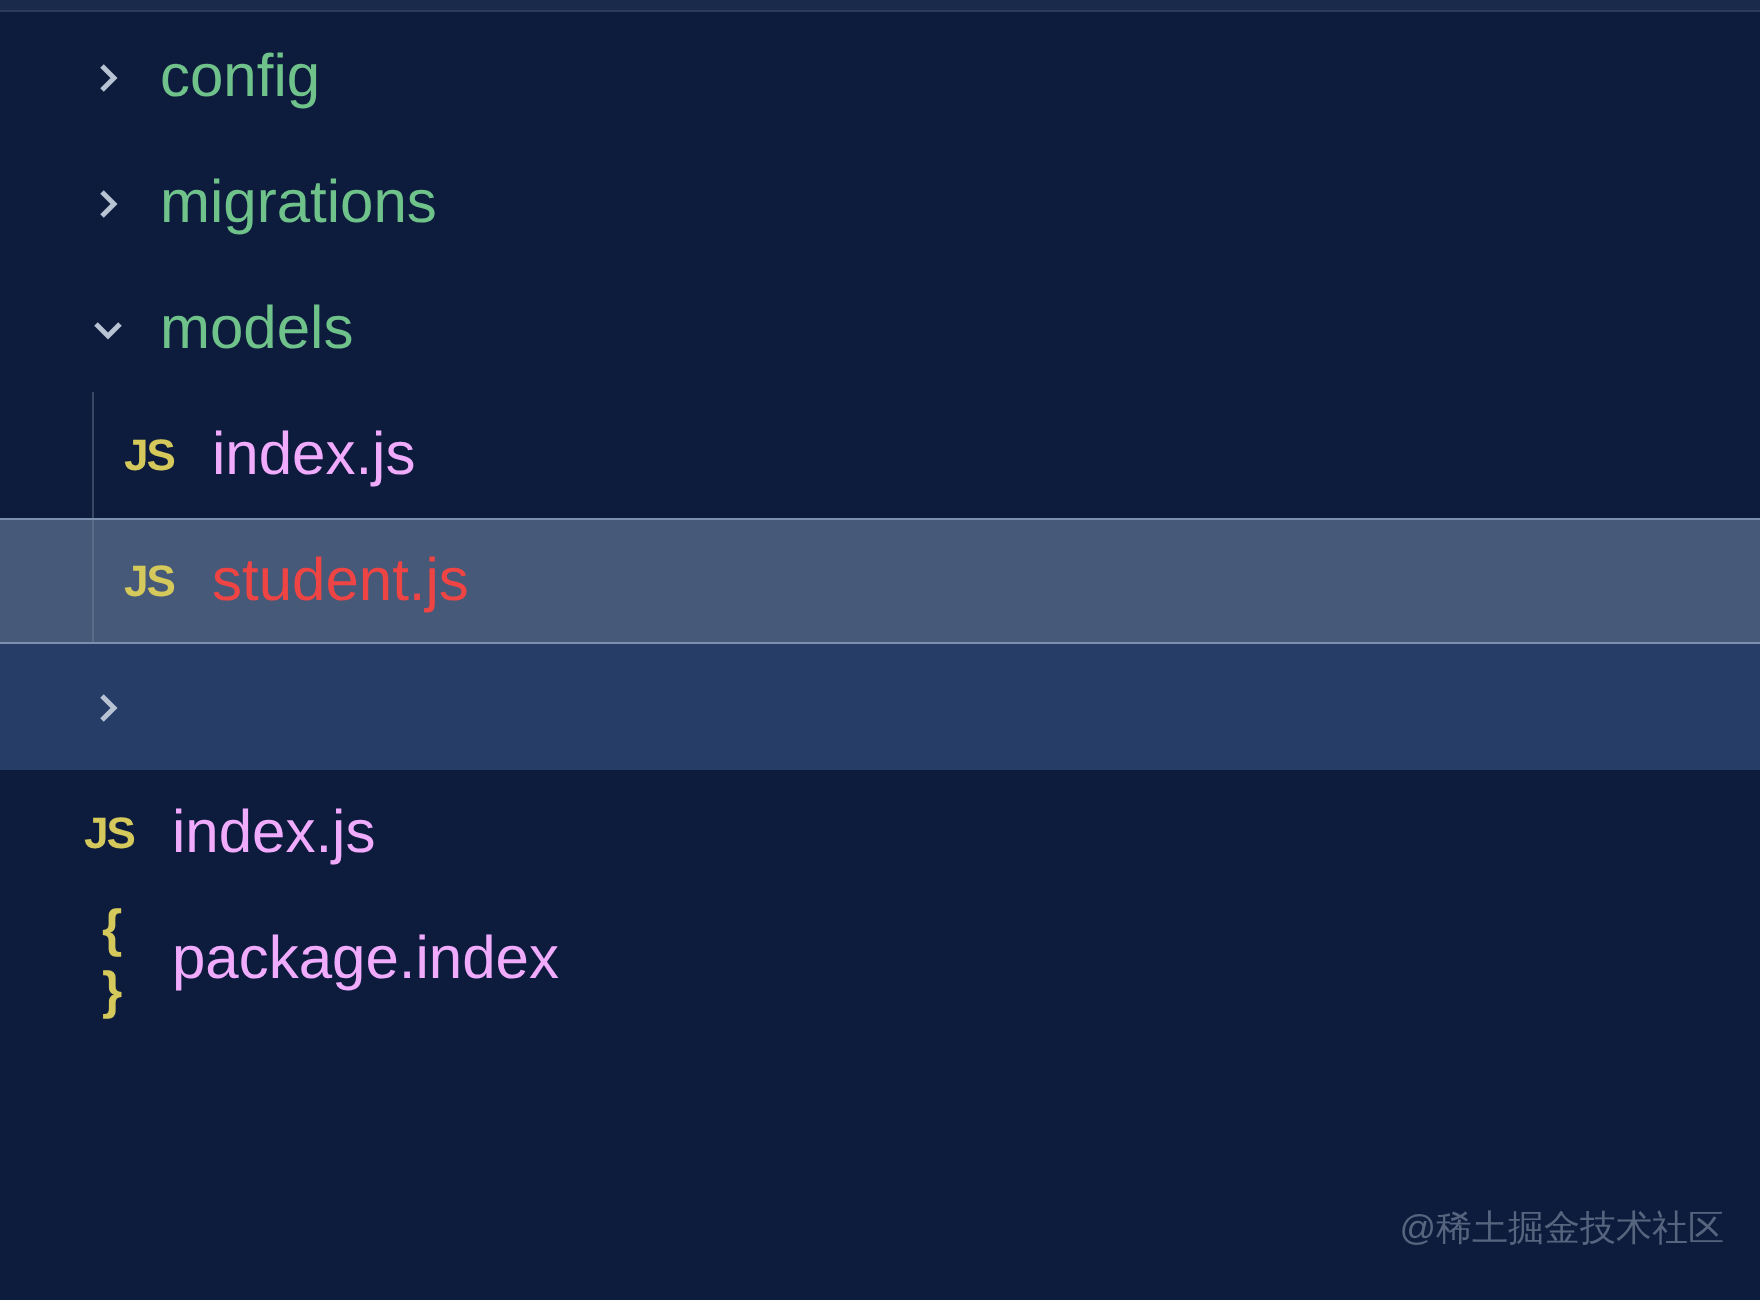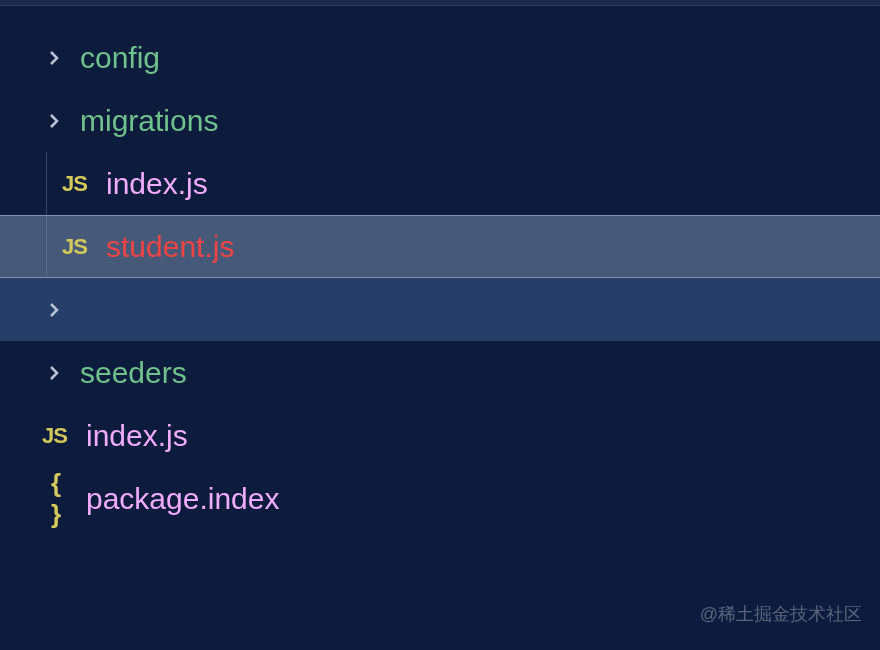--- a/index.html
+++ b/index.html
@@ -14,21 +14,21 @@
       font-family: -apple-system, BlinkMacSystemFont, "Segoe UI", sans-serif;
       overflow: hidden;
       position: relative;
     }
     .top-bar {
       height: 6px;
       background: #1a2a4a;
       border-bottom: 1px solid #2a3a5a;
     }
     .tree {
-      padding-top: 20px;
+      padding-top: 1px;
     }
     .tree-item {
       display: flex;
       align-items: center;
       height: 63px;
       padding-left: 42px;
       cursor: pointer;
       font-size: 30px;
       position: relative;
     }
@@ -128,20 +128,28 @@
 
   <div class="tree-item indent-1">
     <span class="chevron">
       <svg width="18" height="18" viewBox="0 0 18 18">
           <polyline points="6,3 12,9 6,15"></polyline>
         </svg>
     </span>
     <span class="folder-label">migrations</span>
   </div>
 
+  <div class="tree-item indent-1">
+    <span class="chevron">
+      <svg width="18" height="18" viewBox="0 0 18 18">
+          <polyline points="3,6 9,12 15,6"></polyline>
+        </svg>
+    </span>
+    <span class="folder-label">models</span>
+  </div>
 
   <div class="tree-item indent-2">
     <span class="guide-line"></span>
     <span class="js-icon indent">JS</span>
     <span class="file-label">index.js</span>
   </div>
 
   <div class="tree-item indent-2 selected">
     <span class="guide-line"></span>
     <span class="js-icon indent">JS</span>
@@ -149,28 +157,20 @@
   </div>
 
   <div class="tree-item indent-1 hovered">
     <span class="chevron">
       <svg width="18" height="18" viewBox="0 0 18 18">
           <polyline points="6,3 12,9 6,15"></polyline>
         </svg>
     </span>
   </div>
 
-  <div class="tree-item indent-1">
-    <span class="chevron">
-      <svg width="18" height="18" viewBox="0 0 18 18">
-          <polyline points="6,3 12,9 6,15"></polyline>
-        </svg>
-    </span>
-    <span class="folder-label">seeders</span>
-  </div>
 
   <div class="tree-item indent-1">
     <span class="js-icon">JS</span>
     <span class="file-label">index.js</span>
   </div>
 
   <div class="tree-item indent-1">
     <span class="json-icon">{ }</span>
     <span class="file-label">package.index</span>
   </div>

